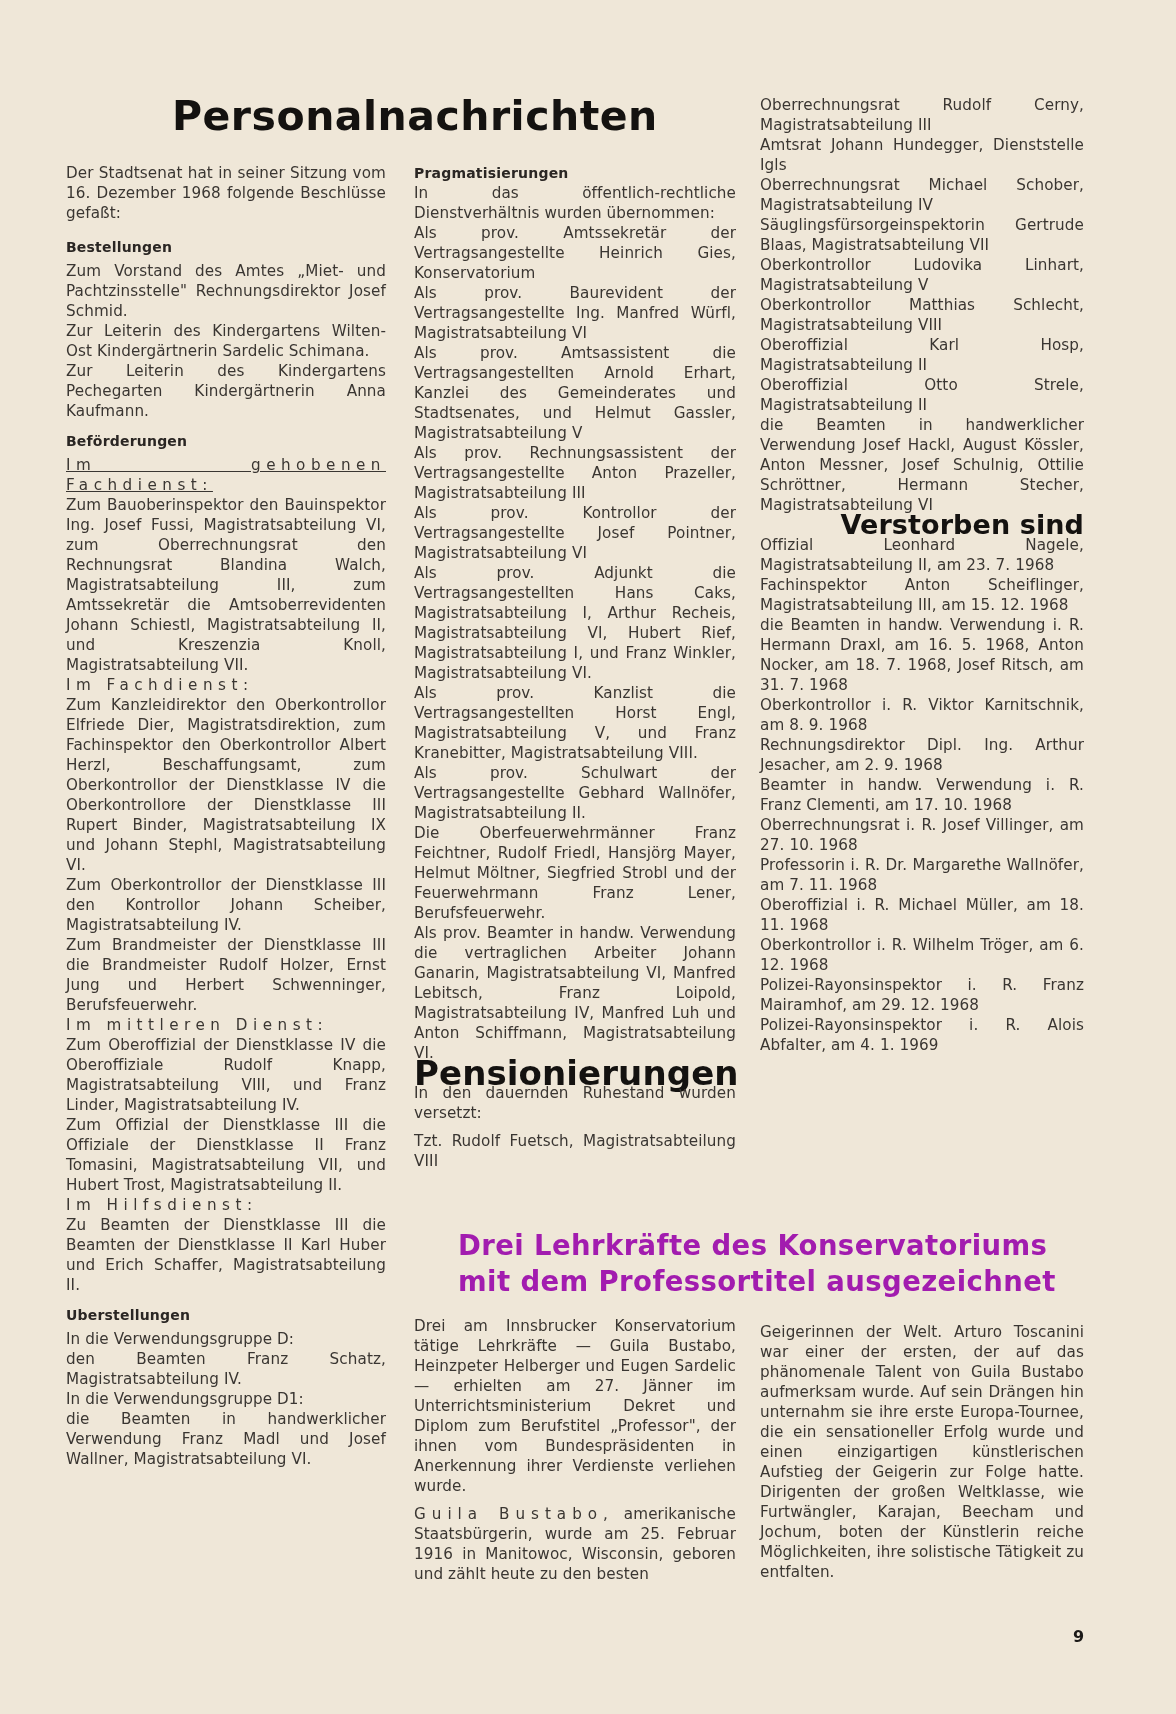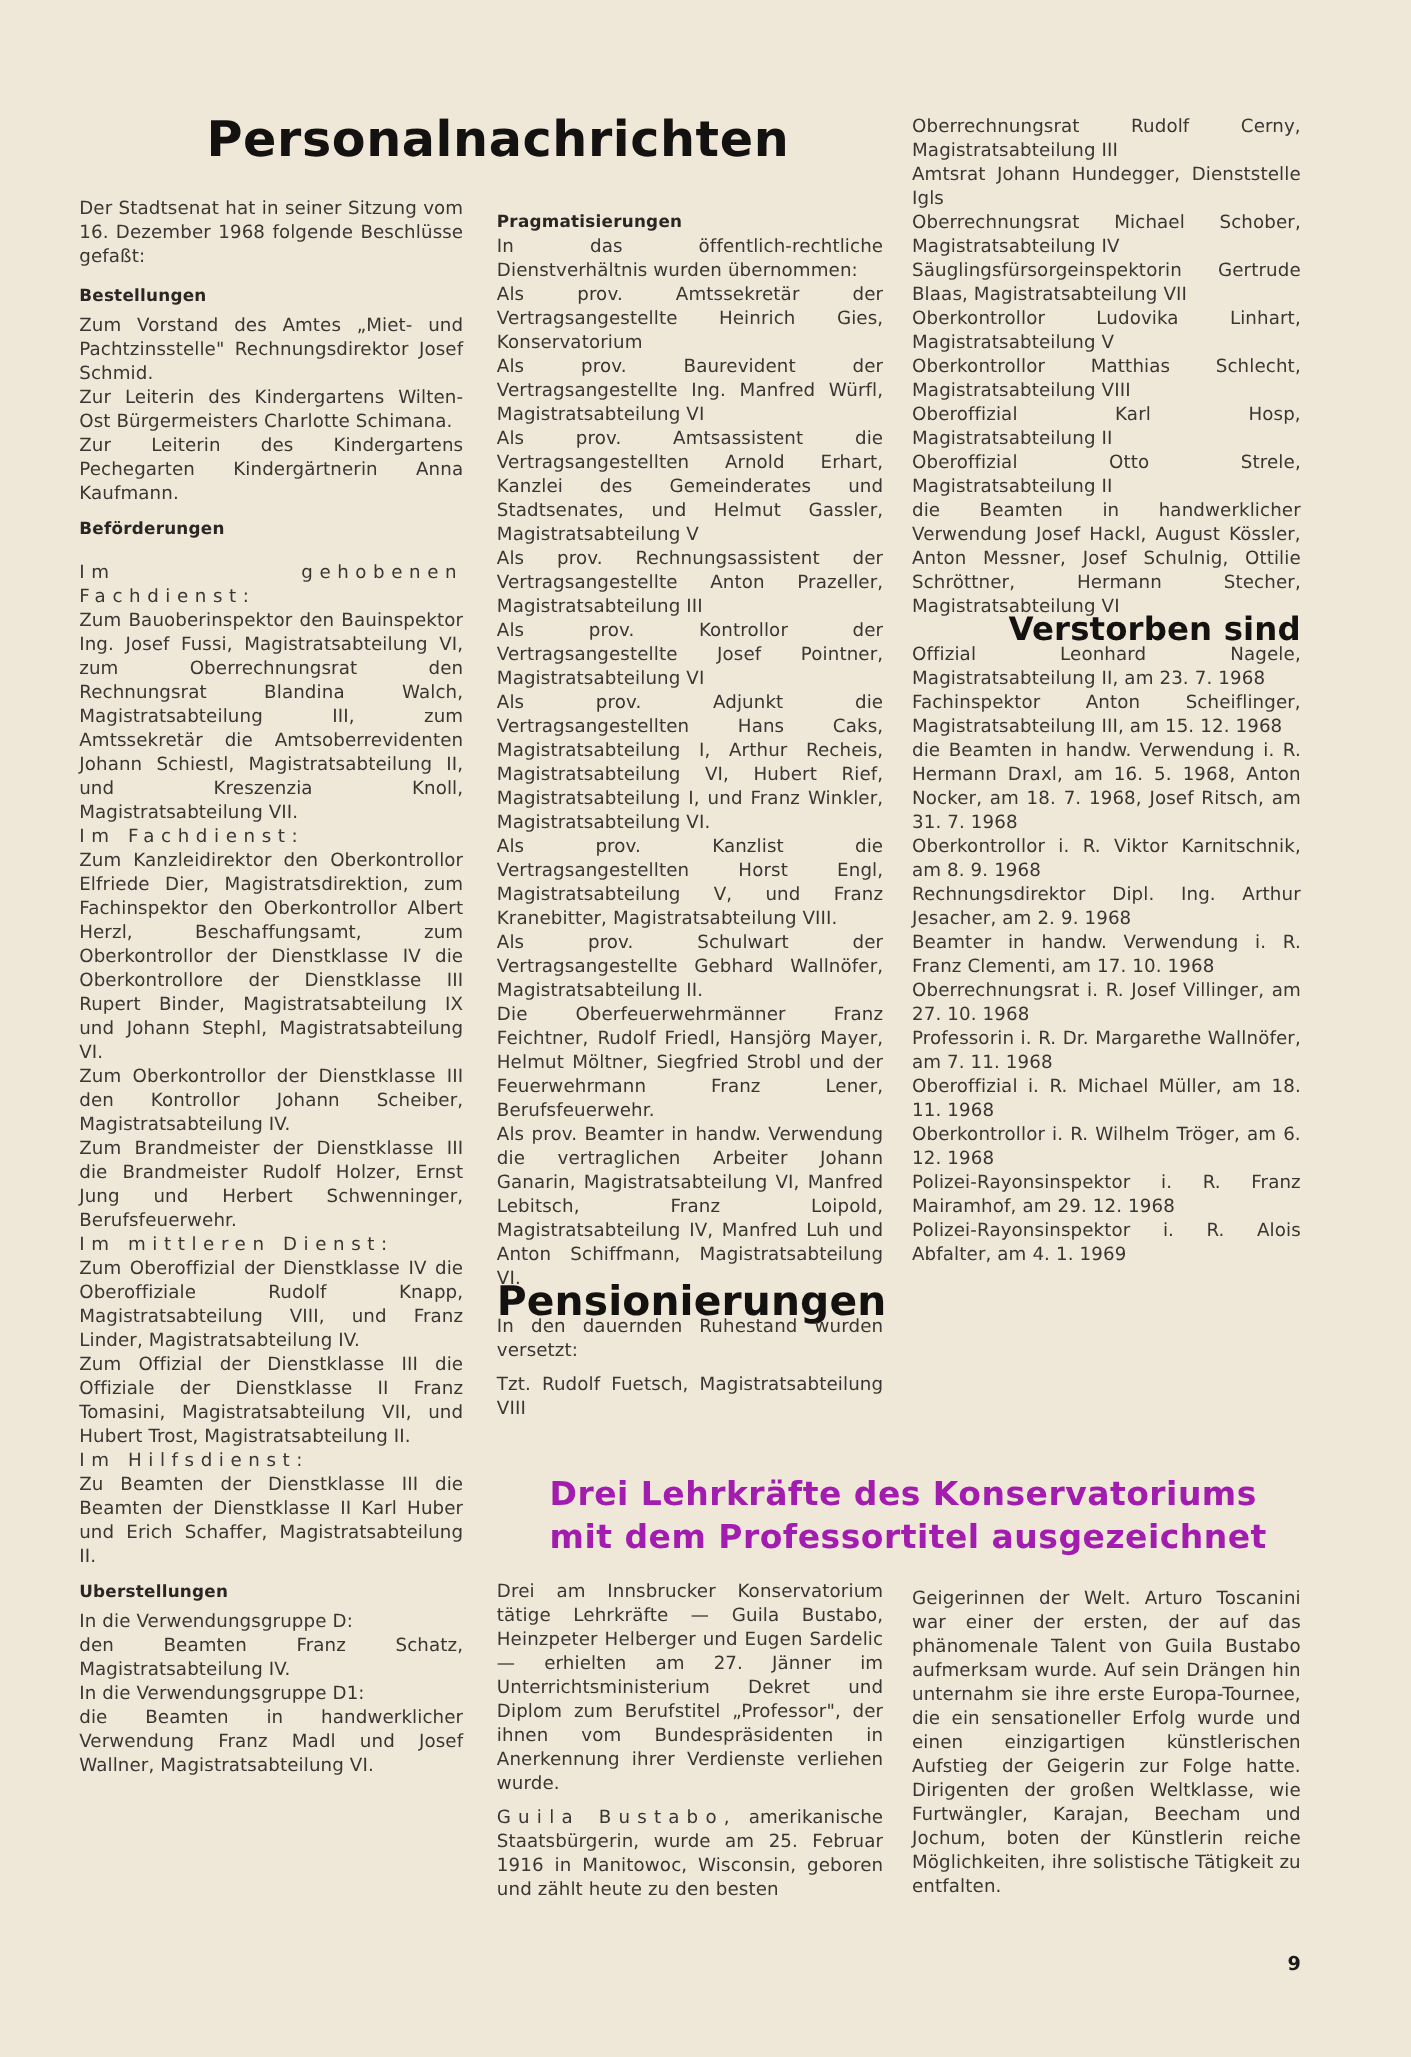--- a/index.html
+++ b/index.html
@@ -37,25 +37,25 @@
 <body>
 
 <div class="page">
 
   <h1 class="main-title">Personalnachrichten</h1>
 
   <div class="col" style="left:66px; top:163px; width:320px;">
     <p>Der Stadtsenat hat in seiner Sitzung vom 16. Dezember 1968 folgende Beschlüsse gefaßt:</p>
     <div class="sub" style="margin-top:14px;">Bestellungen</div>
     <p>Zum Vorstand des Amtes „Miet- und Pachtzinsstelle" Rechnungsdirektor Josef Schmid.</p>
-    <p>Zur Leiterin des Kindergartens Wilten-Ost Bürgermeisters Charlotte Schimana.</p>
+    <p>Zur Leiterin des Kindergartens Wilten-Ost Kindergärtnerin Sardelic Schimana.</p>
     <p>Zur Leiterin des Kindergartens Pechegarten Kindergärtnerin Anna Kaufmann.</p>
 
     <div class="sub">Beförderungen</div>
-    <p class="spaced" style="margin-top:16px;">Im gehobenen Fachdienst:</p>
+    <p class="spaced" style="margin-top:4px;text-decoration:underline;">Im gehobenen Fachdienst:</p>
     <p>Zum Bauoberinspektor den Bauinspektor Ing. Josef Fussi, Magistratsabteilung VI, zum Oberrechnungsrat den Rechnungsrat Blandina Walch, Magistratsabteilung III, zum Amtssekretär die Amtsoberrevidenten Johann Schiestl, Magistratsabteilung II, und Kreszenzia Knoll, Magistratsabteilung VII.</p>
 
     <p class="spaced">Im Fachdienst:</p>
     <p>Zum Kanzleidirektor den Oberkontrollor Elfriede Dier, Magistratsdirektion, zum Fachinspektor den Oberkontrollor Albert Herzl, Beschaffungsamt, zum Oberkontrollor der Dienstklasse IV die Oberkontrollore der Dienstklasse III Rupert Binder, Magistratsabteilung IX und Johann Stephl, Magistratsabteilung VI.</p>
     <p>Zum Oberkontrollor der Dienstklasse III den Kontrollor Johann Scheiber, Magistratsabteilung IV.</p>
     <p>Zum Brandmeister der Dienstklasse III die Brandmeister Rudolf Holzer, Ernst Jung und Herbert Schwenninger, Berufsfeuerwehr.</p>
 
     <p class="spaced">Im mittleren Dienst:</p>
     <p>Zum Oberoffizial der Dienstklasse IV die Oberoffiziale Rudolf Knapp, Magistratsabteilung VIII, und Franz Linder, Magistratsabteilung IV.</p>
     <p>Zum Offizial der Dienstklasse III die Offiziale der Dienstklasse II Franz Tomasini, Magistratsabteilung VII, und Hubert Trost, Magistratsabteilung II.</p>
@@ -64,21 +64,21 @@
     <p>Zu Beamten der Dienstklasse III die Beamten der Dienstklasse II Karl Huber und Erich Schaffer, Magistratsabteilung II.</p>
 
     <div class="sub">Uberstellungen</div>
     <p>In die Verwendungsgruppe D:</p>
     <p>den Beamten Franz Schatz, Magistratsabteilung IV.</p>
     <p>In die Verwendungsgruppe D1:</p>
     <p>die Beamten in handwerklicher Verwendung Franz Madl und Josef Wallner, Magistratsabteilung VI.</p>
   </div>
 
   <div class="col" style="left:414px; top:163px; width:322px;">
-    <div class="sub" style="margin-top:12px; margin-bottom:0;">Pragmatisierungen</div>
+    <div class="sub" style="margin-top:0; margin-bottom:0;">Pragmatisierungen</div>
     <p>In das öffentlich-rechtliche Dienstverhältnis wurden übernommen:</p>
     <p>Als prov. Amtssekretär der Vertragsangestellte Heinrich Gies, Konservatorium</p>
     <p>Als prov. Baurevident der Vertragsangestellte Ing. Manfred Würfl, Magistratsabteilung VI</p>
     <p>Als prov. Amtsassistent die Vertragsangestellten Arnold Erhart, Kanzlei des Gemeinderates und Stadtsenates, und Helmut Gassler, Magistratsabteilung V</p>
     <p>Als prov. Rechnungsassistent der Vertragsangestellte Anton Prazeller, Magistratsabteilung III</p>
     <p>Als prov. Kontrollor der Vertragsangestellte Josef Pointner, Magistratsabteilung VI</p>
     <p>Als prov. Adjunkt die Vertragsangestellten Hans Caks, Magistratsabteilung I, Arthur Recheis, Magistratsabteilung VI, Hubert Rief, Magistratsabteilung I, und Franz Winkler, Magistratsabteilung VI.</p>
     <p>Als prov. Kanzlist die Vertragsangestellten Horst Engl, Magistratsabteilung V, und Franz Kranebitter, Magistratsabteilung VIII.</p>
     <p>Als prov. Schulwart der Vertragsangestellte Gebhard Wallnöfer, Magistratsabteilung II.</p>
     <p>Die Oberfeuerwehrmänner Franz Feichtner, Rudolf Friedl, Hansjörg Mayer, Helmut Möltner, Siegfried Strobl und der Feuerwehrmann Franz Lener, Berufsfeuerwehr.</p>

